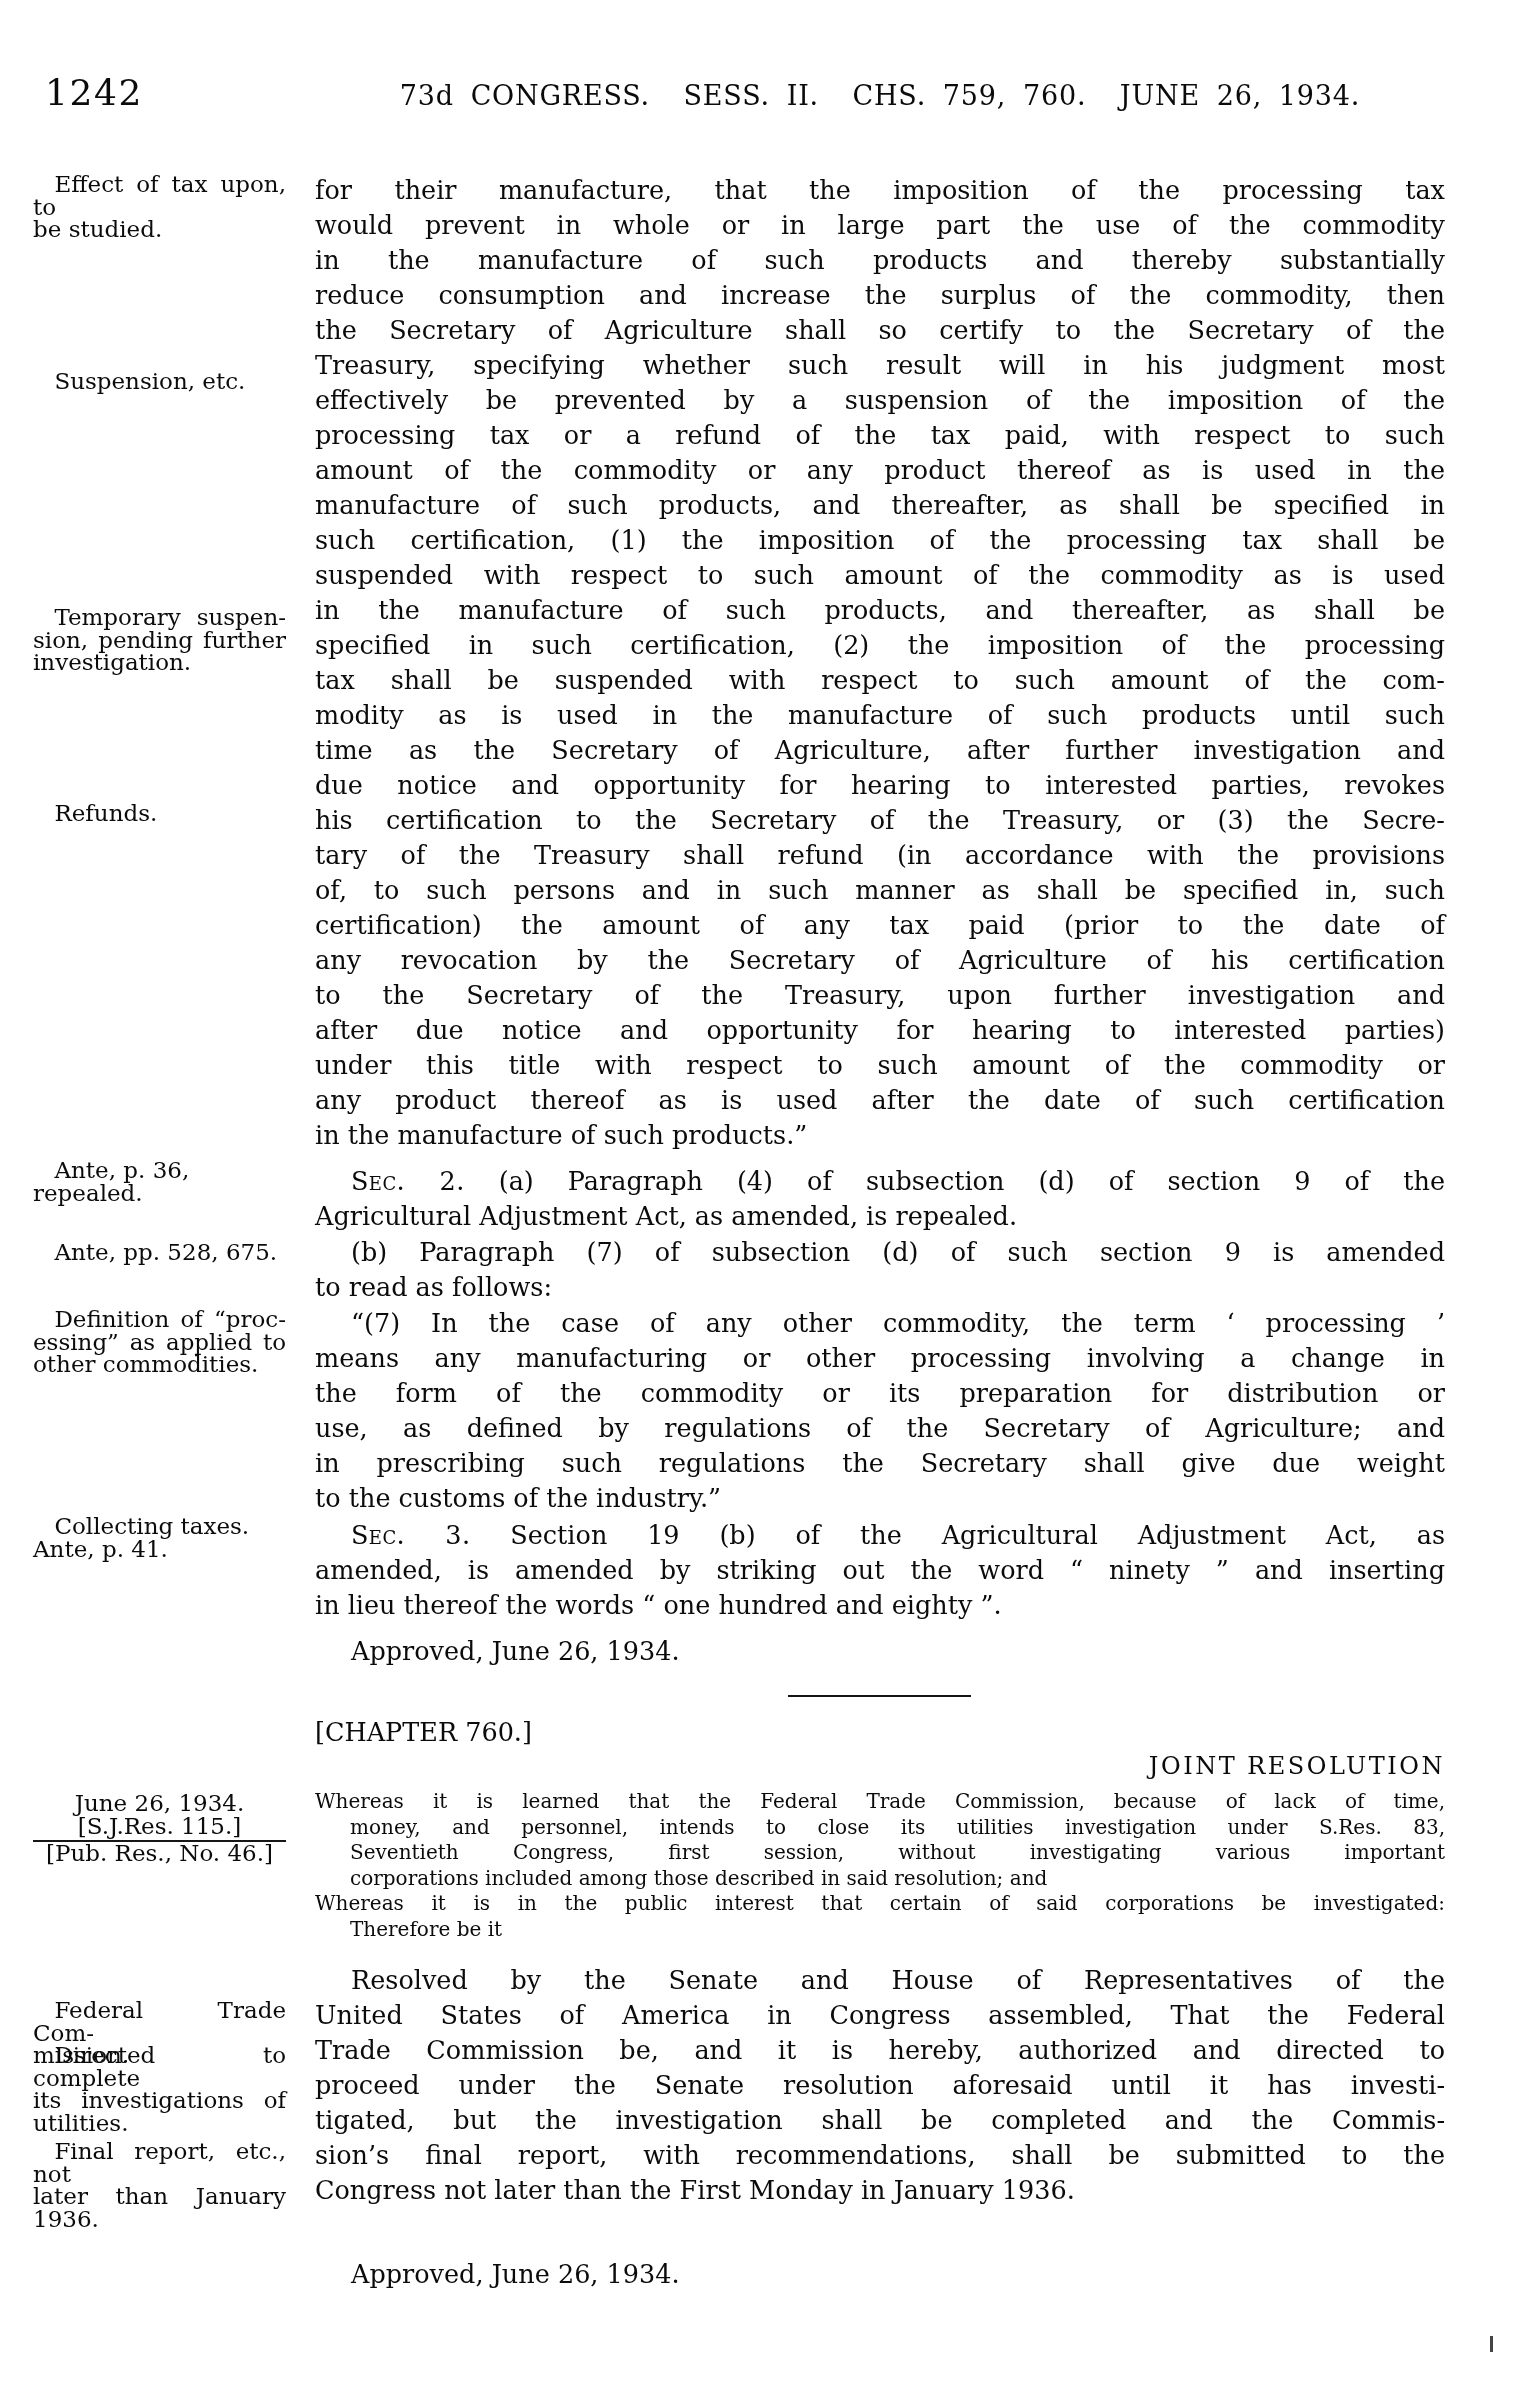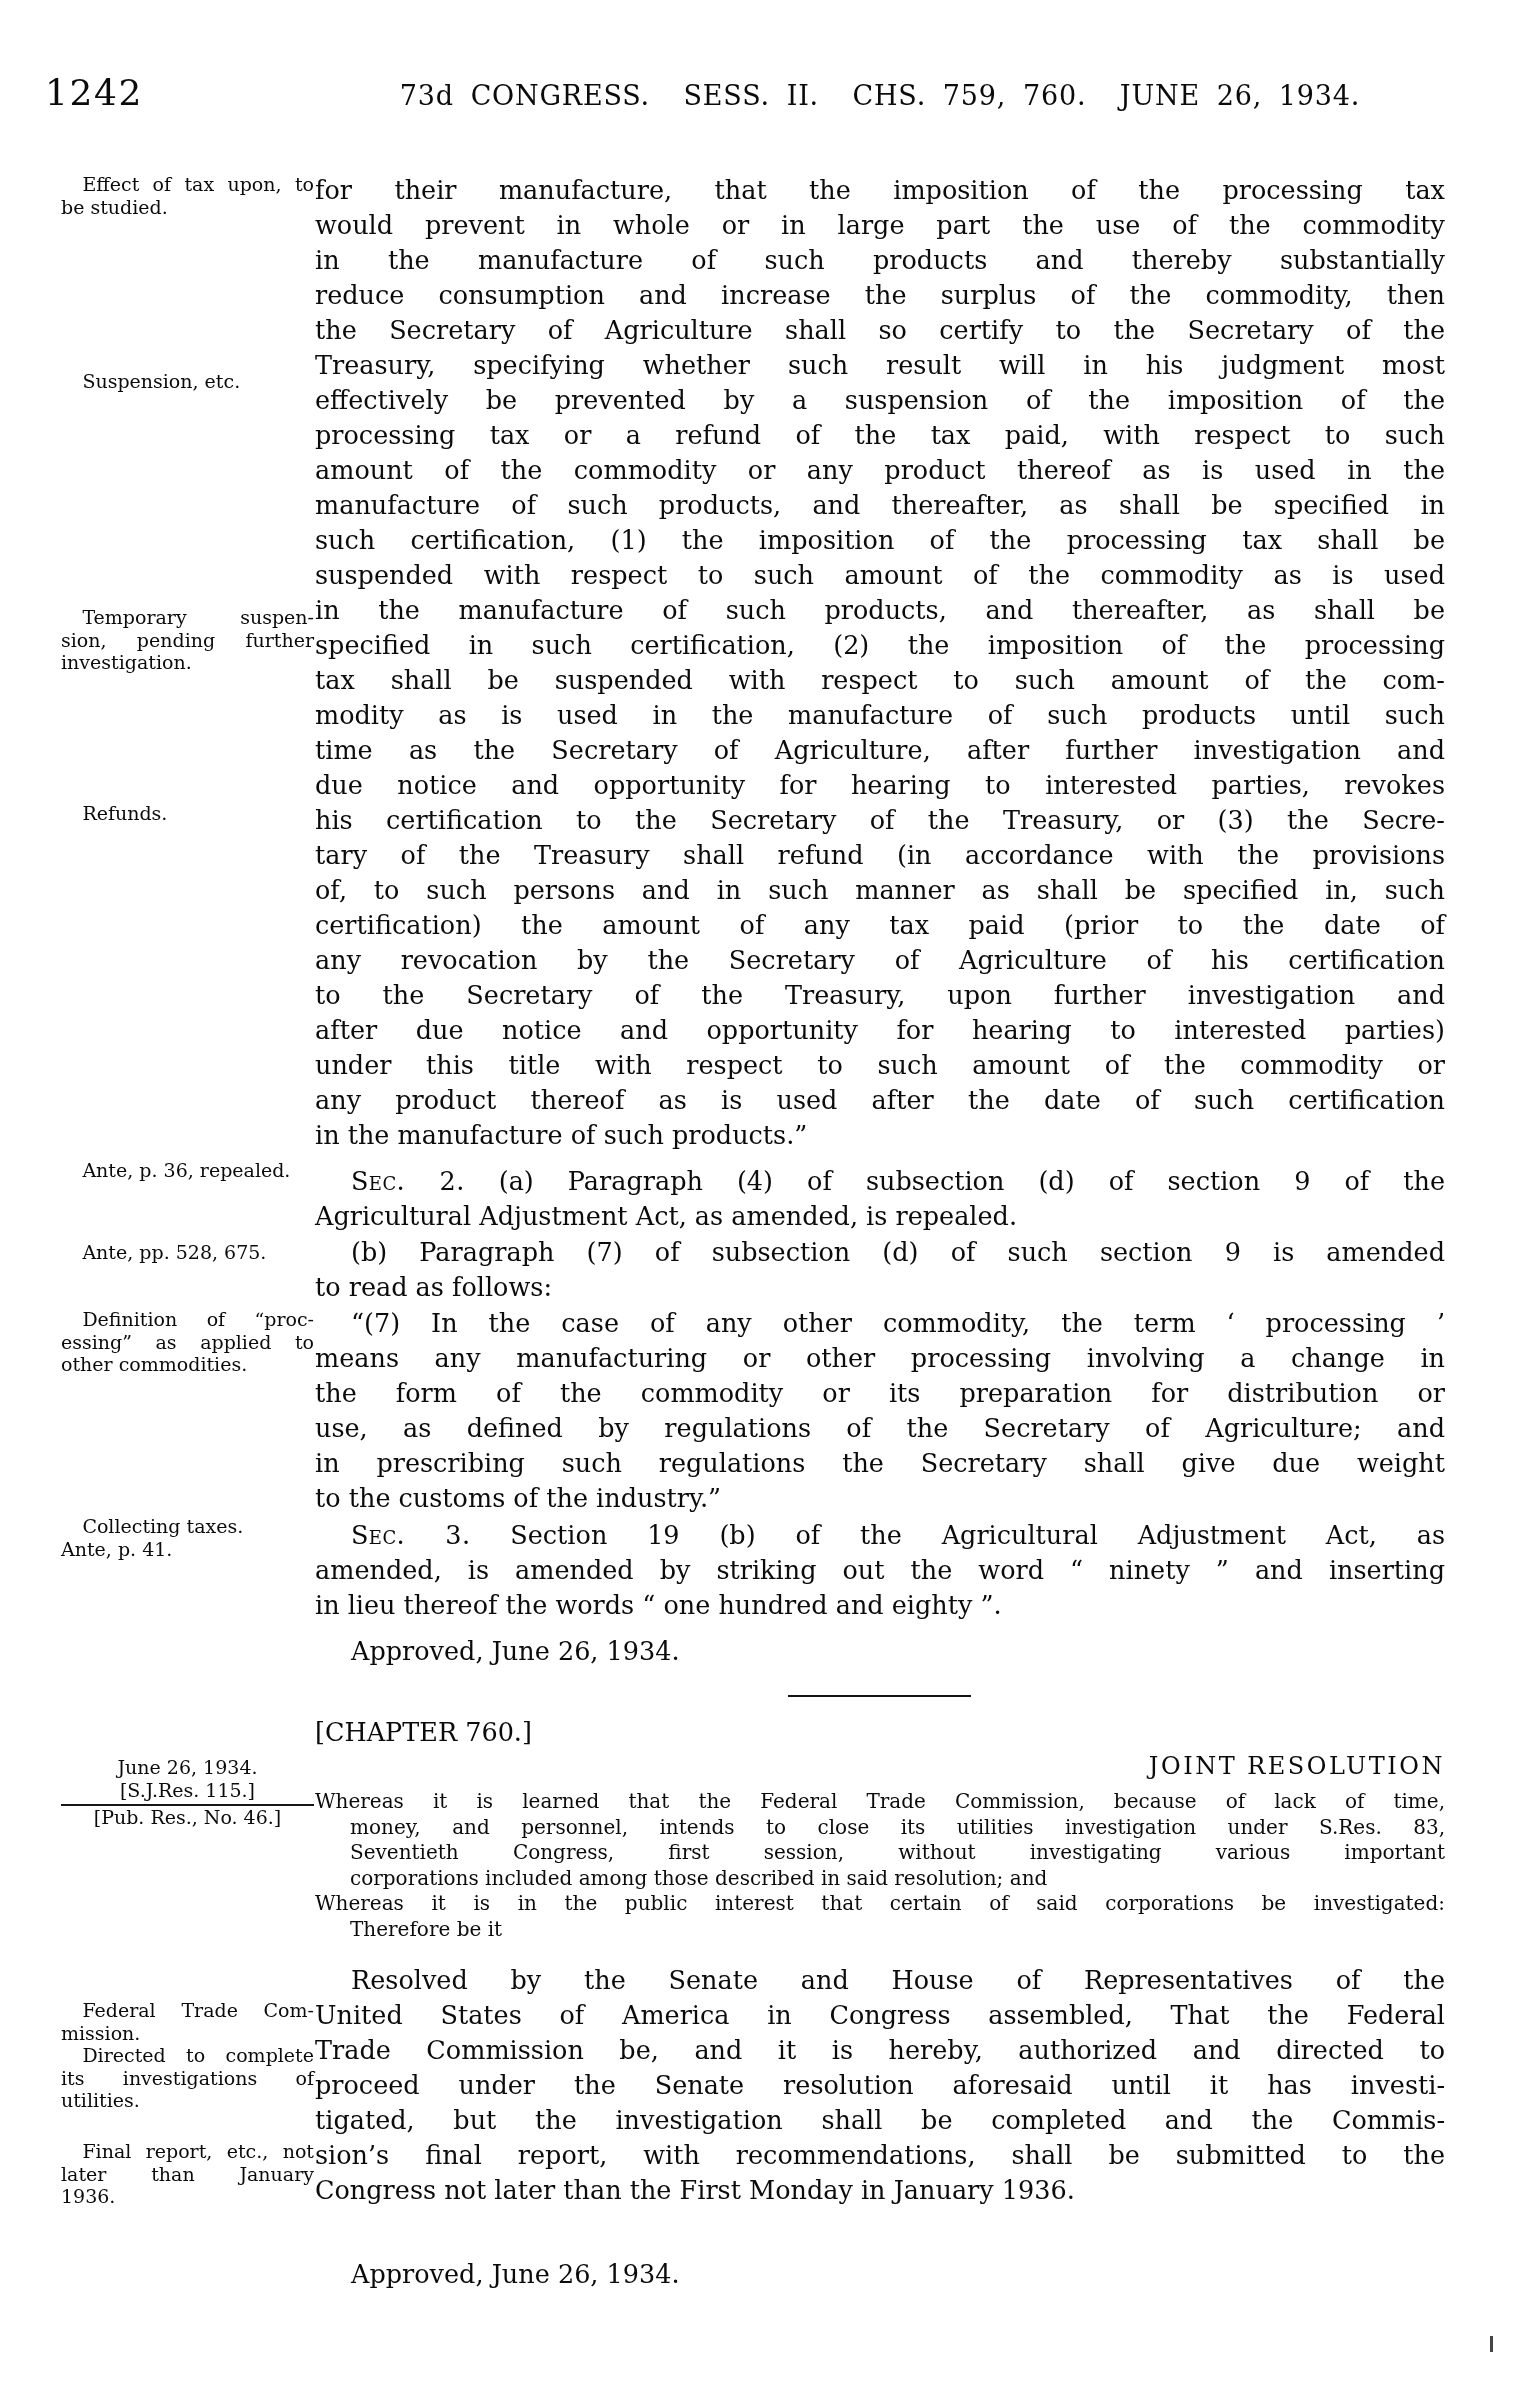--- a/index.html
+++ b/index.html
@@ -6,26 +6,26 @@
   #page {
     position:relative; width:1515px; height:2401px; background:#ffffff;
     color:#0b0b0b; font-family:"DejaVu Serif","Liberation Serif",serif;
     overflow:hidden;
   }
   
   #pageno { position:absolute; left:45px; top:72px; font-size:36px; letter-spacing:1.6px; }
   #rhead  { position:absolute; left:315px; top:80px; width:1130px; text-align:center;
             font-size:27px; letter-spacing:0.8px; word-spacing:7.4px; white-space:pre-wrap; }
   
-  .mnote { position:absolute; left:61px; width:253px; font-size:19px; line-height:22.6px; }
+  .mnote { position:absolute; left:33px; width:253px; font-size:23px; line-height:22.6px; }
   .mnote.jlines .ln { text-align:justify; text-align-last:justify; }
   .mnote.jlines .ln:last-child { text-align:left; text-align-last:left; }
   .mnote.ind1 .ln:first-child { text-indent:21.4px; }
   .ind-m { text-indent:21.4px; }
-  .m-center { text-align:center; }
+  .m-center { text-align:center;margin-top:36px; }
   .rule { border-top:2.1px solid #161616; margin:2.5px 0 0.8px 0; }
   
   .body-block { position:absolute; left:315px; width:1130px; font-size:25.5px; line-height:35px; }
   .jlines .ln { text-align:justify; text-align-last:justify; }
   .jlines .ln:last-child { text-align:left; text-align-last:left; }
   .body-block.ind1 .ln:first-child { text-indent:36px; }
   .ln.j { text-align:justify; text-align-last:justify; }
   .ind { text-indent:36px; }
   .hang .ln:not(:first-child) { padding-left:35px; }
   .small { font-size:20px; line-height:25.5px; }

